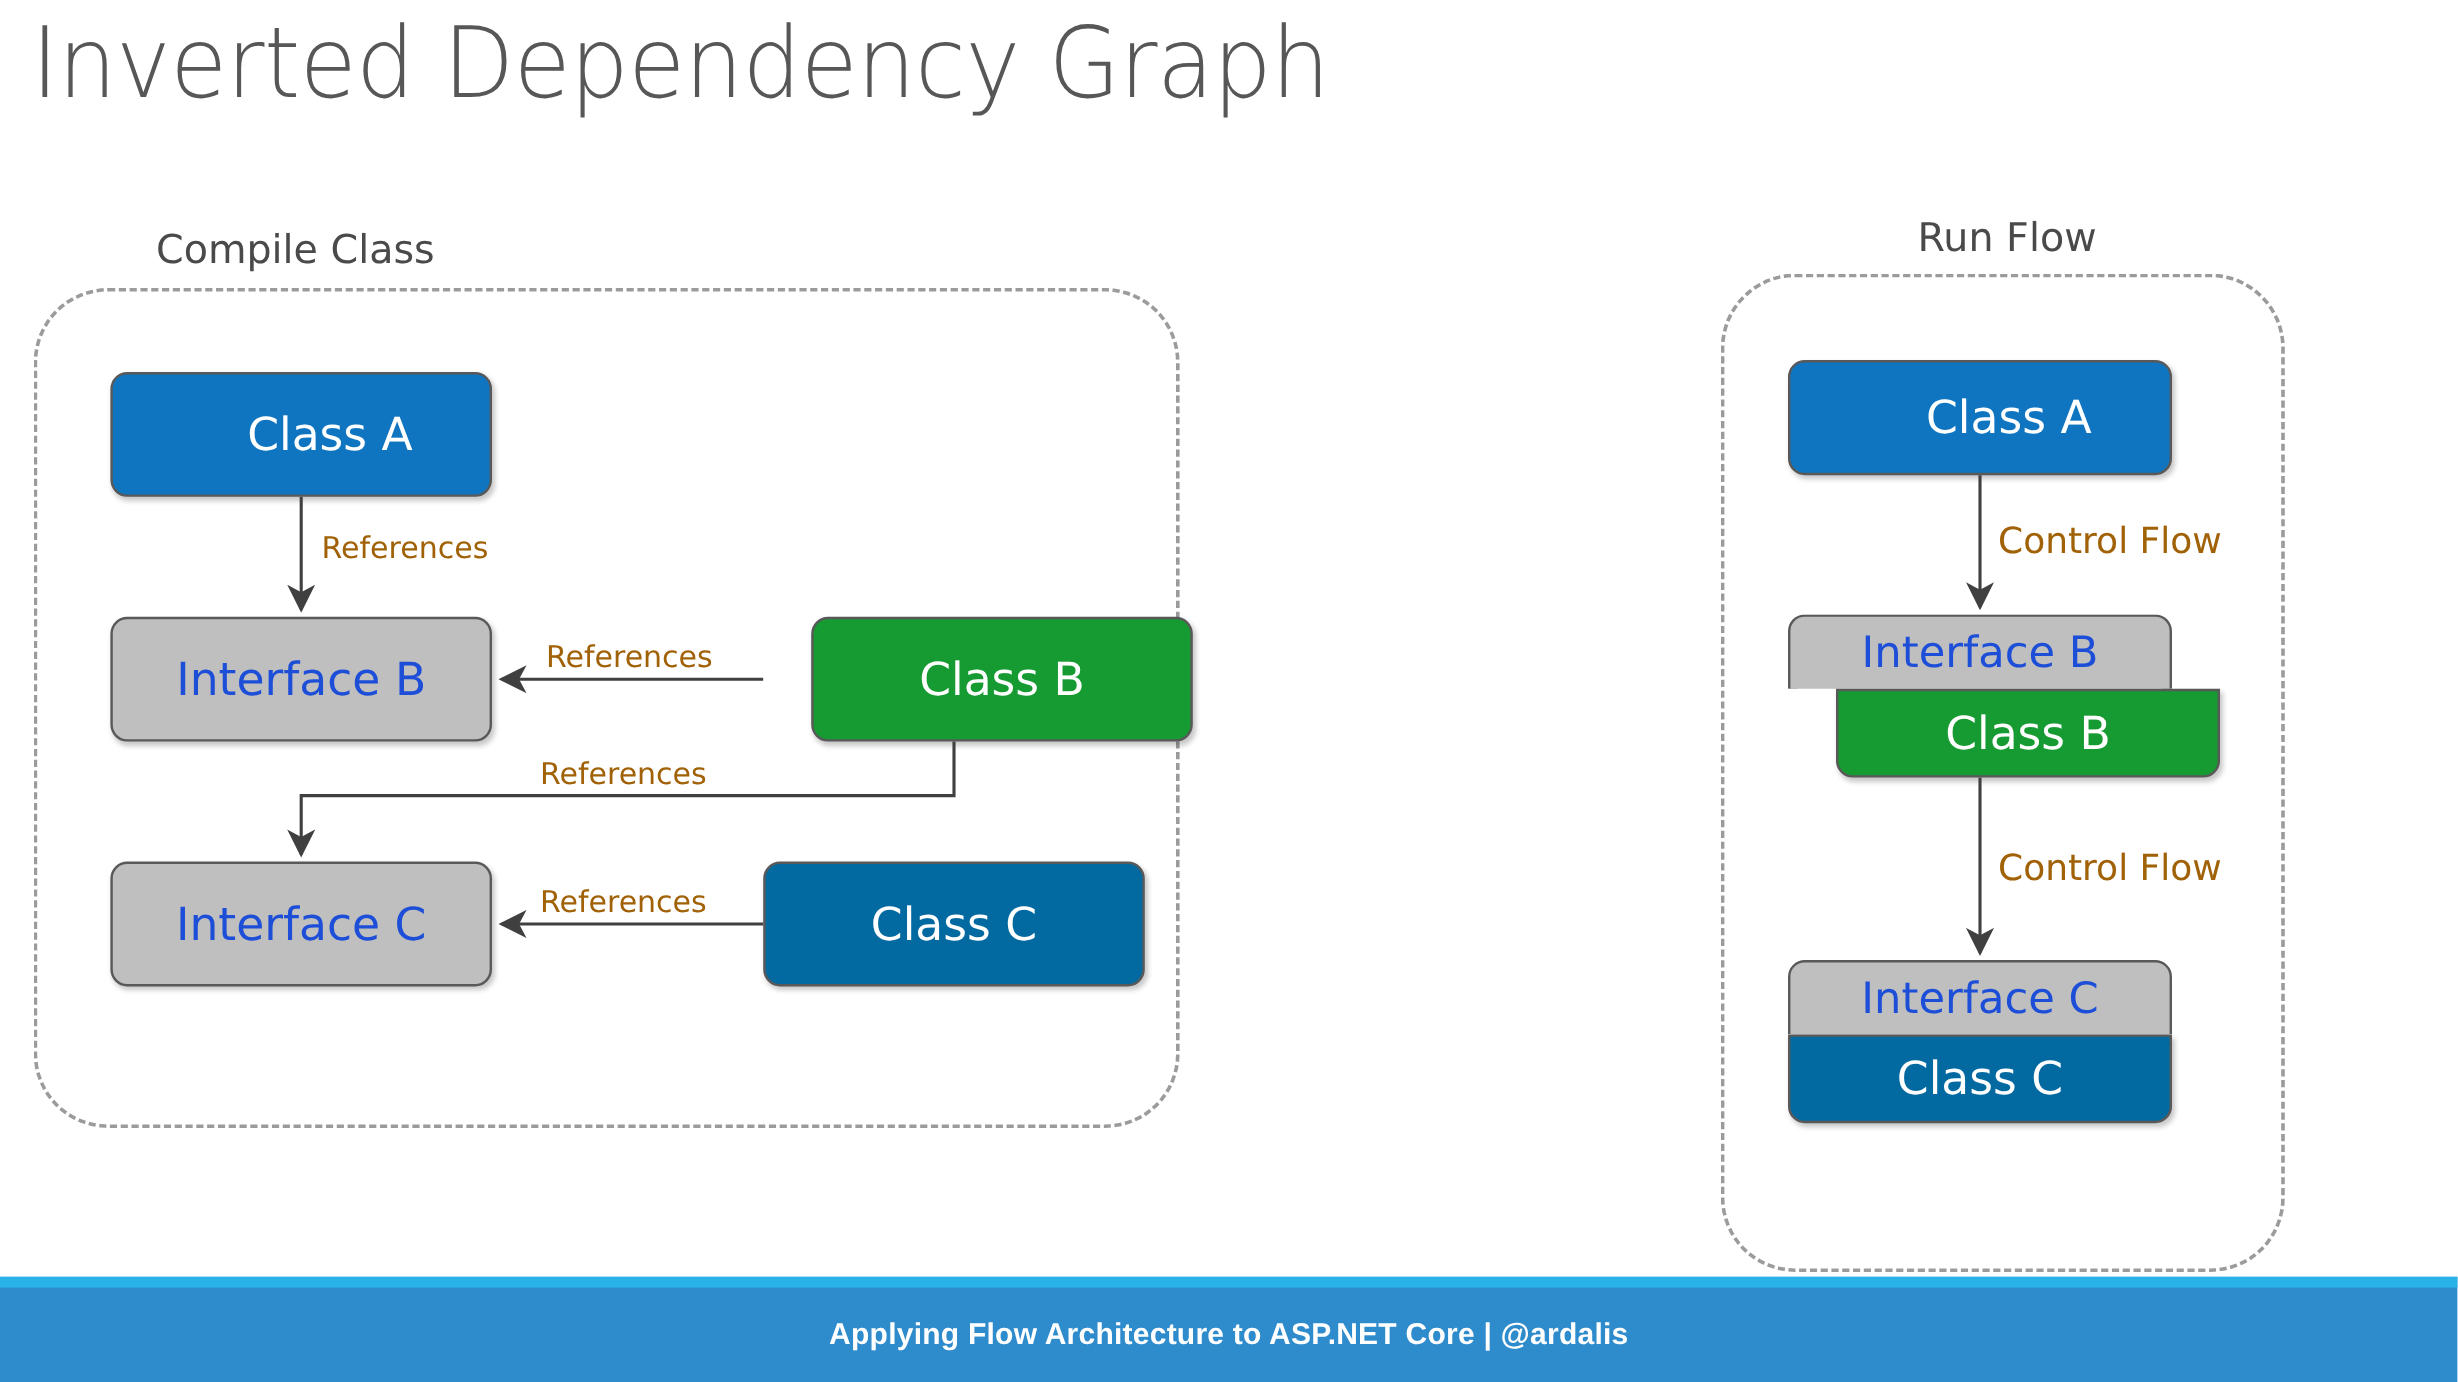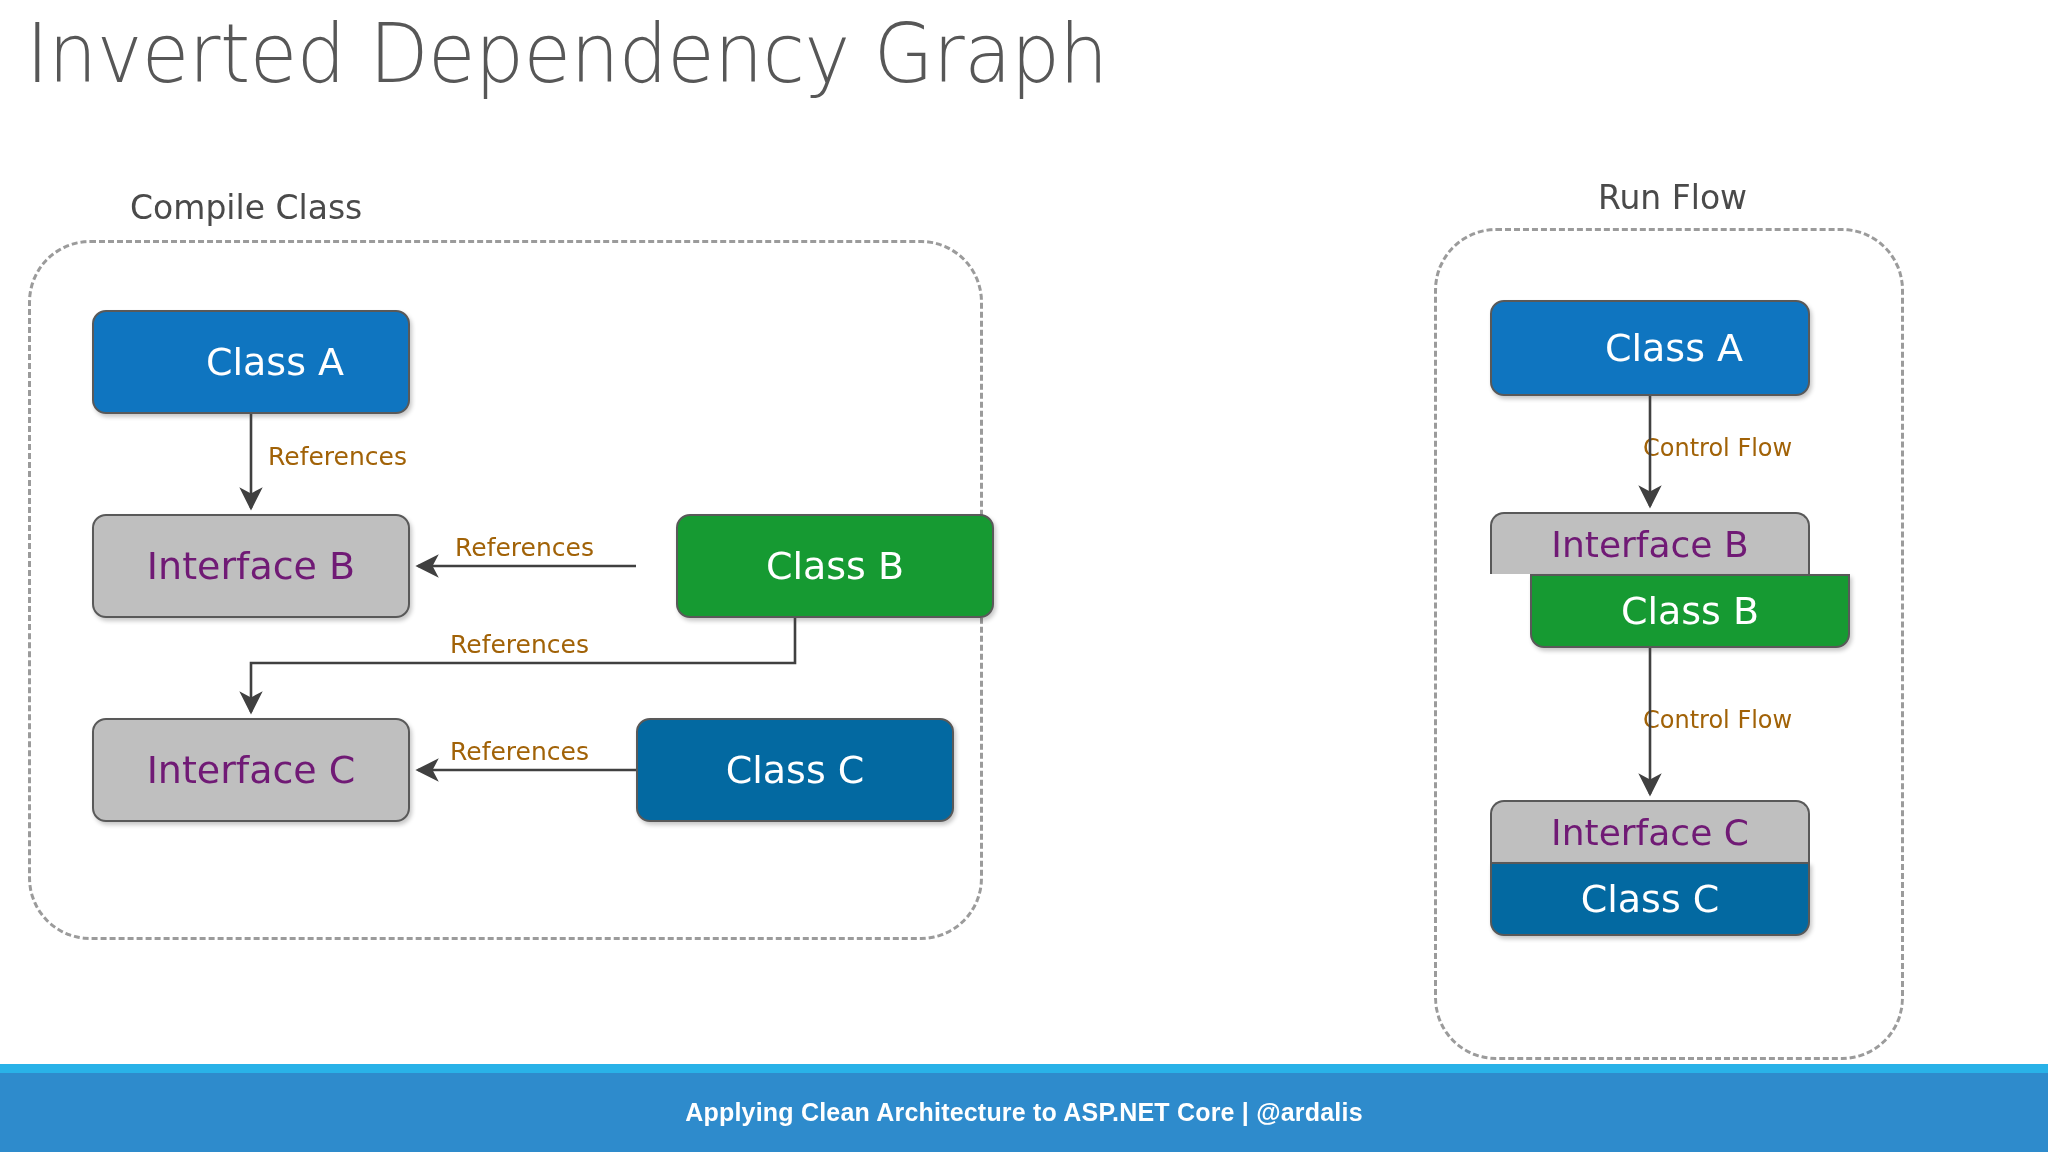--- a/index.html
+++ b/index.html
@@ -72,21 +72,21 @@
     color: #ffffff;
     font-family: "DejaVu Sans", sans-serif;
     font-weight: 400;
     box-shadow: 2px 3px 4px rgba(0,0,0,0.22);
   }
   .node-label { pointer-events: none; }
 
   .n-blue   { background: #0f75c0; padding-left: 48px; }
   .n-green  { background: #169a32; margin-left: 40px; }
   .n-purple { background: #0369a1; }
-  .n-gray   { background: #bfbfbf; color: #701a75; }
+  .n-gray   { background: #bfbfbf; color: #1d4ed8; }
 
   
   #node-class-a-ct     { left: 92px;  top: 310px; width: 318px; height: 104px; font-size: 38px; }
   #node-interface-b-ct { left: 92px;  top: 514px; width: 318px; height: 104px; font-size: 38px; }
   #node-interface-c-ct { left: 92px;  top: 718px; width: 318px; height: 104px; font-size: 38px; }
   #node-class-b-ct     { left: 636px; top: 514px; width: 318px; height: 104px; font-size: 38px; }
   #node-class-c-ct     { left: 636px; top: 718px; width: 318px; height: 104px; font-size: 38px; }
 
   
   #node-class-a-rt { left: 1490px; top: 300px; width: 320px; height: 96px; font-size: 38px; }
@@ -119,21 +119,21 @@
   }
 
   
   .edge-label {
     position: absolute;
     font-size: 25px;
     color: #a16207;
     white-space: nowrap;
     font-family: "DejaVu Sans", sans-serif;
   }
-  .edge-label.flow { font-size: 24px; }
+  .edge-label.flow { font-size: 30px; margin-left: 22px; }
 
   #lbl-ref-a-ib  { left: 268px;  top: 442px; }
   #lbl-ref-cb-ib { left: 455px;  top: 533px; }
   #lbl-ref-cb-ic { left: 450px;  top: 630px; }
   #lbl-ref-cc-ic { left: 450px;  top: 737px; }
   #lbl-flow-a-b  { left: 1643px; top: 434px; }
   #lbl-flow-b-c  { left: 1643px; top: 706px; }
 
   
   #connectors {
@@ -242,14 +242,14 @@
   <path d="M 795,618 L 795,663 L 251,663 L 251,712" stroke="#404040" stroke-width="2.6" fill="none" marker-end="url(#arrowhead)"></path>
 
   <path d="M 636,770 L 418,770" stroke="#404040" stroke-width="2.6" fill="none" marker-end="url(#arrowhead)"></path>
 
   <path d="M 1650,396 L 1650,506" stroke="#404040" stroke-width="2.6" fill="none" marker-end="url(#arrowhead)"></path>
 
   <path d="M 1650,648 L 1650,794" stroke="#404040" stroke-width="2.6" fill="none" marker-end="url(#arrowhead)"></path>
 </svg>
 
 <div id="footer-bar">
-  <span id="footer-text">Applying Clean Architecture to ASP.NET Core | @ardalis</span>
+  <span id="footer-text">Applying Flow Architecture to ASP.NET Core | @ardalis</span>
 </div>
 
 </body></html>

